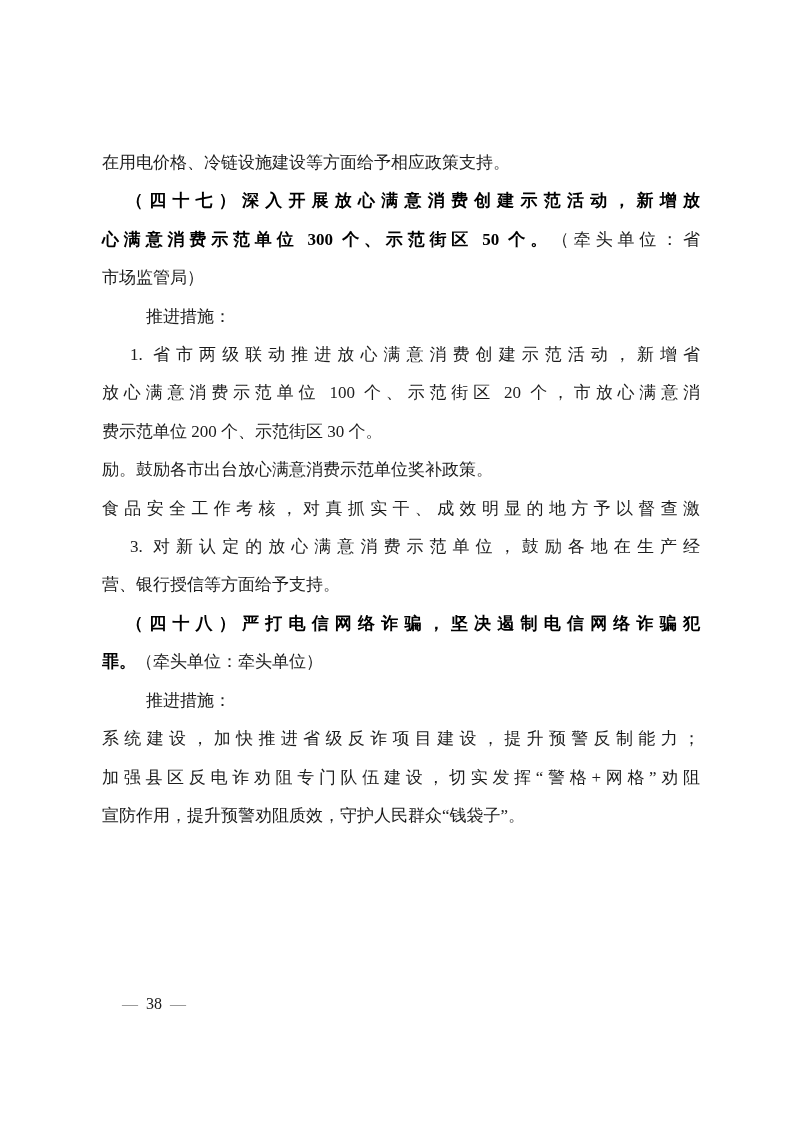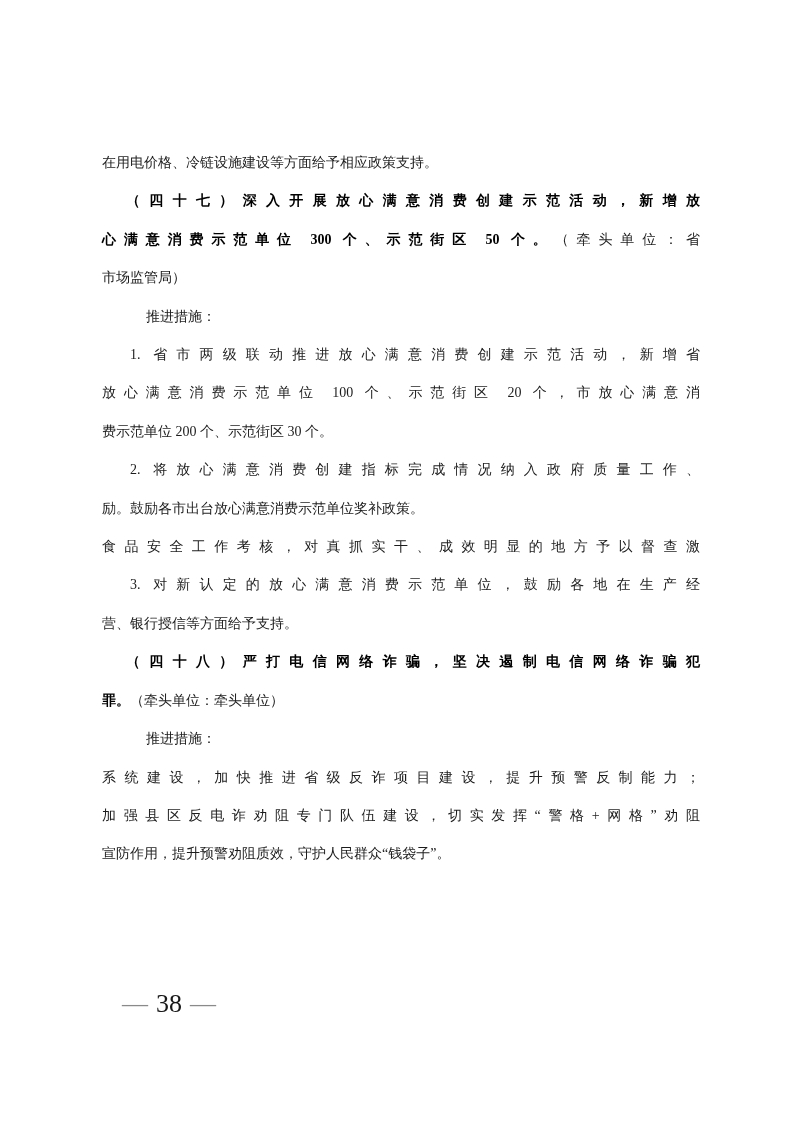--- a/index.html
+++ b/index.html
@@ -15,39 +15,39 @@
     overflow: hidden;
   }
   .doc {
     position: absolute;
     left: 102px; top: 144px;
     width: 598px;
     color: #1c1c1c;
   }
   .paragraph { margin: 0; padding: 0; }
   .line {
-    font-size: 14px;
+    font-size: 17px;
     line-height: 38.4px;
     white-space: nowrap;
     text-align: left;
   }
   .line.justify {
     text-align: justify;
     text-align-last: justify;
   }
   .run { font-weight: normal; }
   .run.bold { font-weight: 700; color: #000000; }
   
   .ind-heading { padding-left: 24px; }
   .ind-label   { padding-left: 44px; }
   .ind-number  { padding-left: 28px; }
   .footer {
     position: absolute;
     left: 122px; top: 986px;
-    font-size: 26px;
+    font-size: 16px;
     line-height: 36px;
     color: #1a1a1a;
   }
   .footer .dash { color: #8a8a8a; }
   .footer .pagenum { margin: 0 8px; color: #1a1a1a; }
 </style>
 </head>
 <body>
 
 <div class="page">
@@ -64,21 +64,20 @@
       </div>
       <div class="paragraph">
         <div class="line ind-label"><span class="run">推进措施：</span></div>
       </div>
       <div class="paragraph">
         <div class="line justify ind-number"><span class="run">1. 省市两级联动推进放心满意消费创建示范活动，新增省</span></div>
         <div class="line justify"><span class="run">放心满意消费示范单位 100 个、示范街区 20 个，市放心满意消</span></div>
         <div class="line"><span class="run">费示范单位 200 个、示范街区 30 个。</span></div>
       </div>
       <div class="paragraph">
-        <div class="line justify ind-number"><span class="run">2. 将放心满意消费创建指标完成情况纳入政府质量工作、</span></div>
         <div class="line"><span class="run">励。鼓励各市出台放心满意消费示范单位奖补政策。</span></div>
         <div class="line justify"><span class="run">食品安全工作考核，对真抓实干、成效明显的地方予以督查激</span></div>
       </div>
       <div class="paragraph">
         <div class="line justify ind-number"><span class="run">3. 对新认定的放心满意消费示范单位，鼓励各地在生产经</span></div>
         <div class="line"><span class="run">营、银行授信等方面给予支持。</span></div>
       </div>
       <div class="paragraph">
         <div class="line justify ind-heading"><span class="run bold">（四十八）严打电信网络诈骗，坚决遏制电信网络诈骗犯</span></div>
         <div class="line"><span class="run bold">罪。</span><span class="run">（牵头单位：牵头单位）</span></div>

